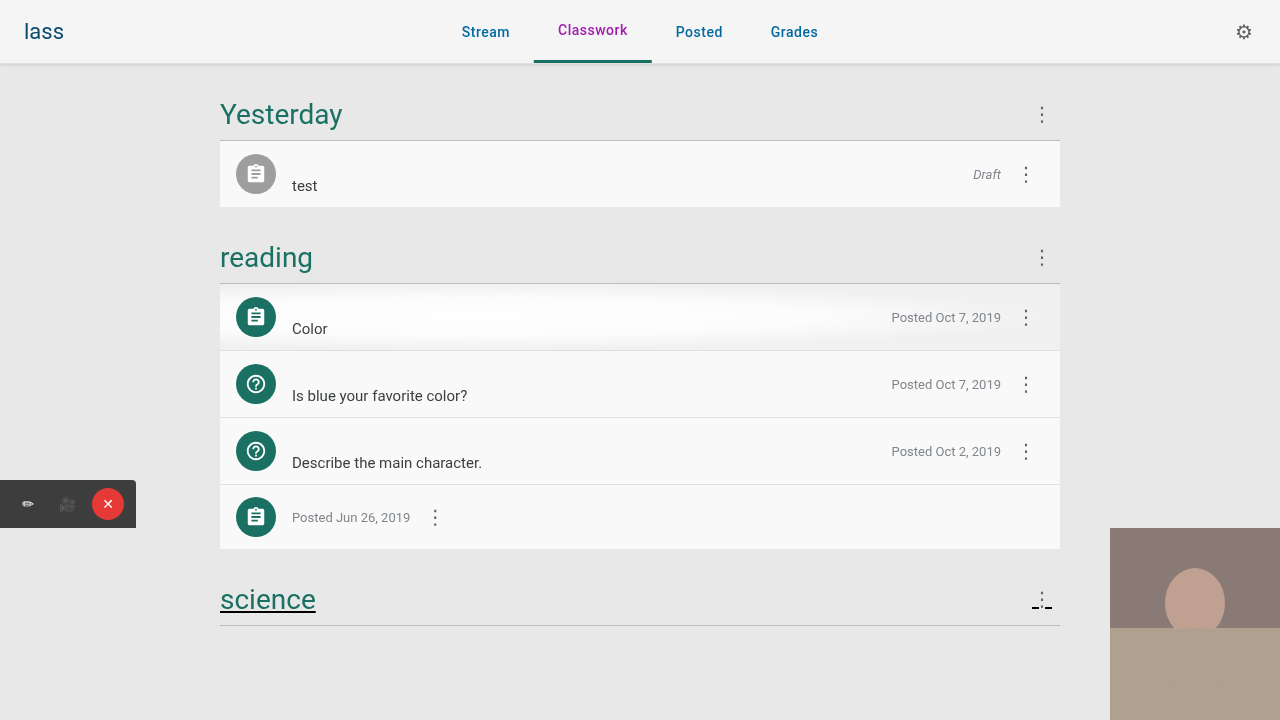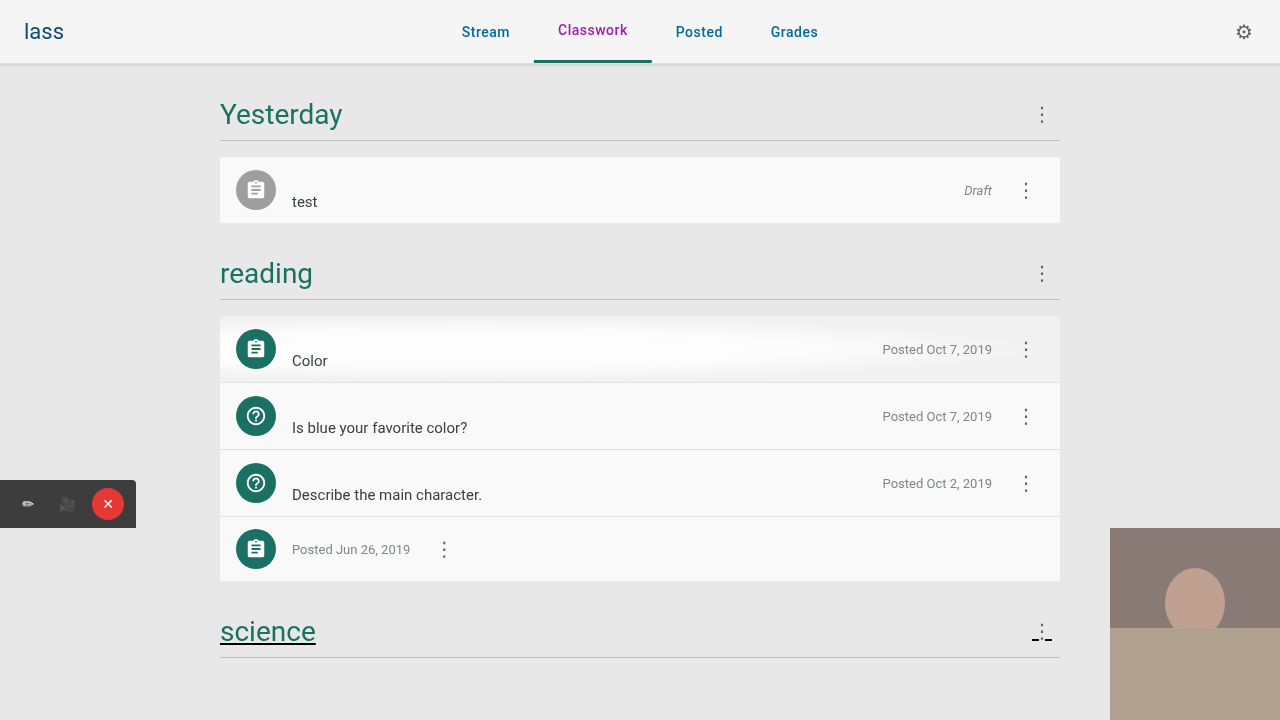--- a/index.html
+++ b/index.html
@@ -83,21 +83,21 @@
     
     .section {
       margin-top: 32px;
     }
     .section-header {
       display: flex;
       justify-content: space-between;
       align-items: center;
       padding-bottom: 8px;
       border-bottom: 1px solid #bdbdbd;
-      margin-bottom: 16px;
+      margin-bottom: 0;
     }
     .section-title {
       font-size: 28px;
       font-weight: 400;
       color: #1a7163;
     }
     .more-vert-btn {
       background: transparent;
       border: none;
       cursor: pointer;
@@ -151,21 +151,21 @@
     .assignment-name {
       flex: 1;
       font-size: 15px;
       color: #3c4043;
       font-weight: 400;
       margin-top: 24px;
     }
     .assignment-meta {
       font-size: 13px;
       color: #80868b;
-      margin-right: 16px;
+      margin-right: 7px;
     }
     .assignment-meta.draft {
       font-style: italic;
     }
 
     
     .science-section {
       margin-top: 32px;
       text-decoration: underline;
     }

